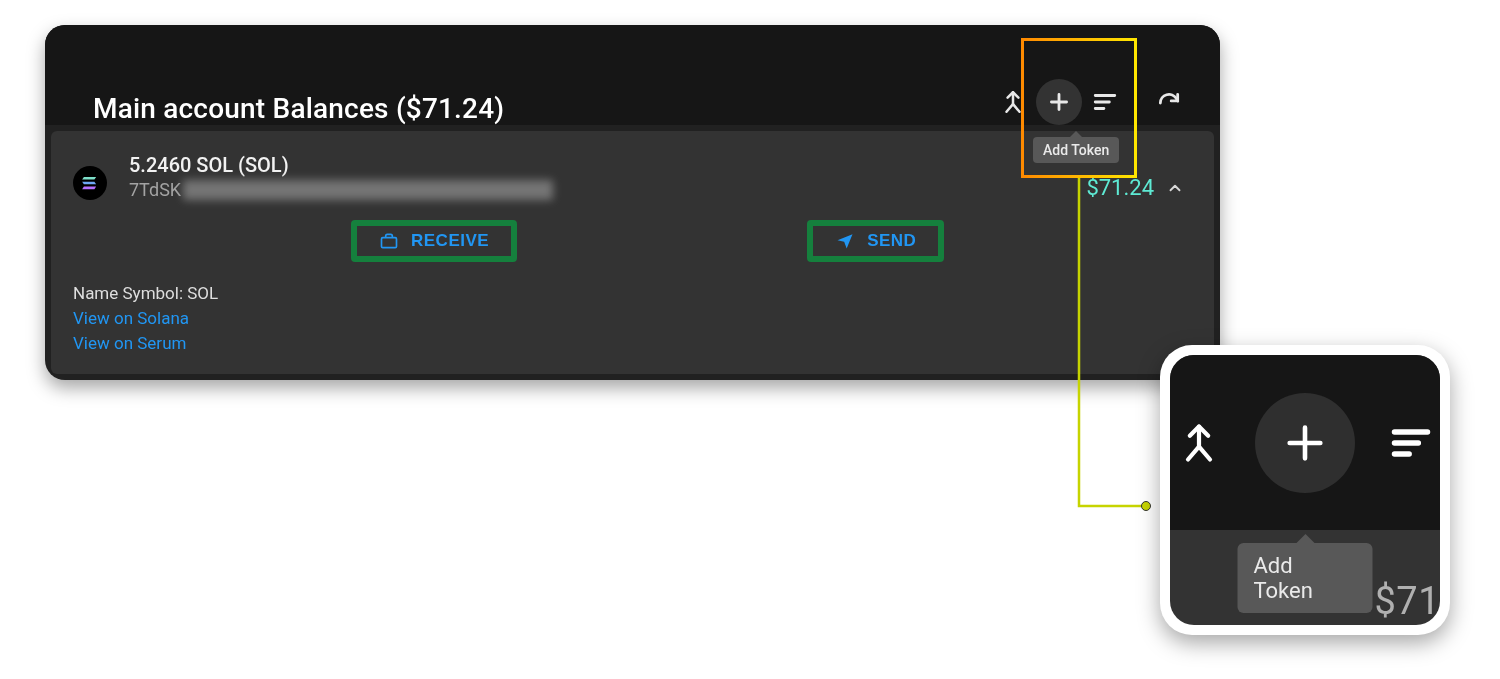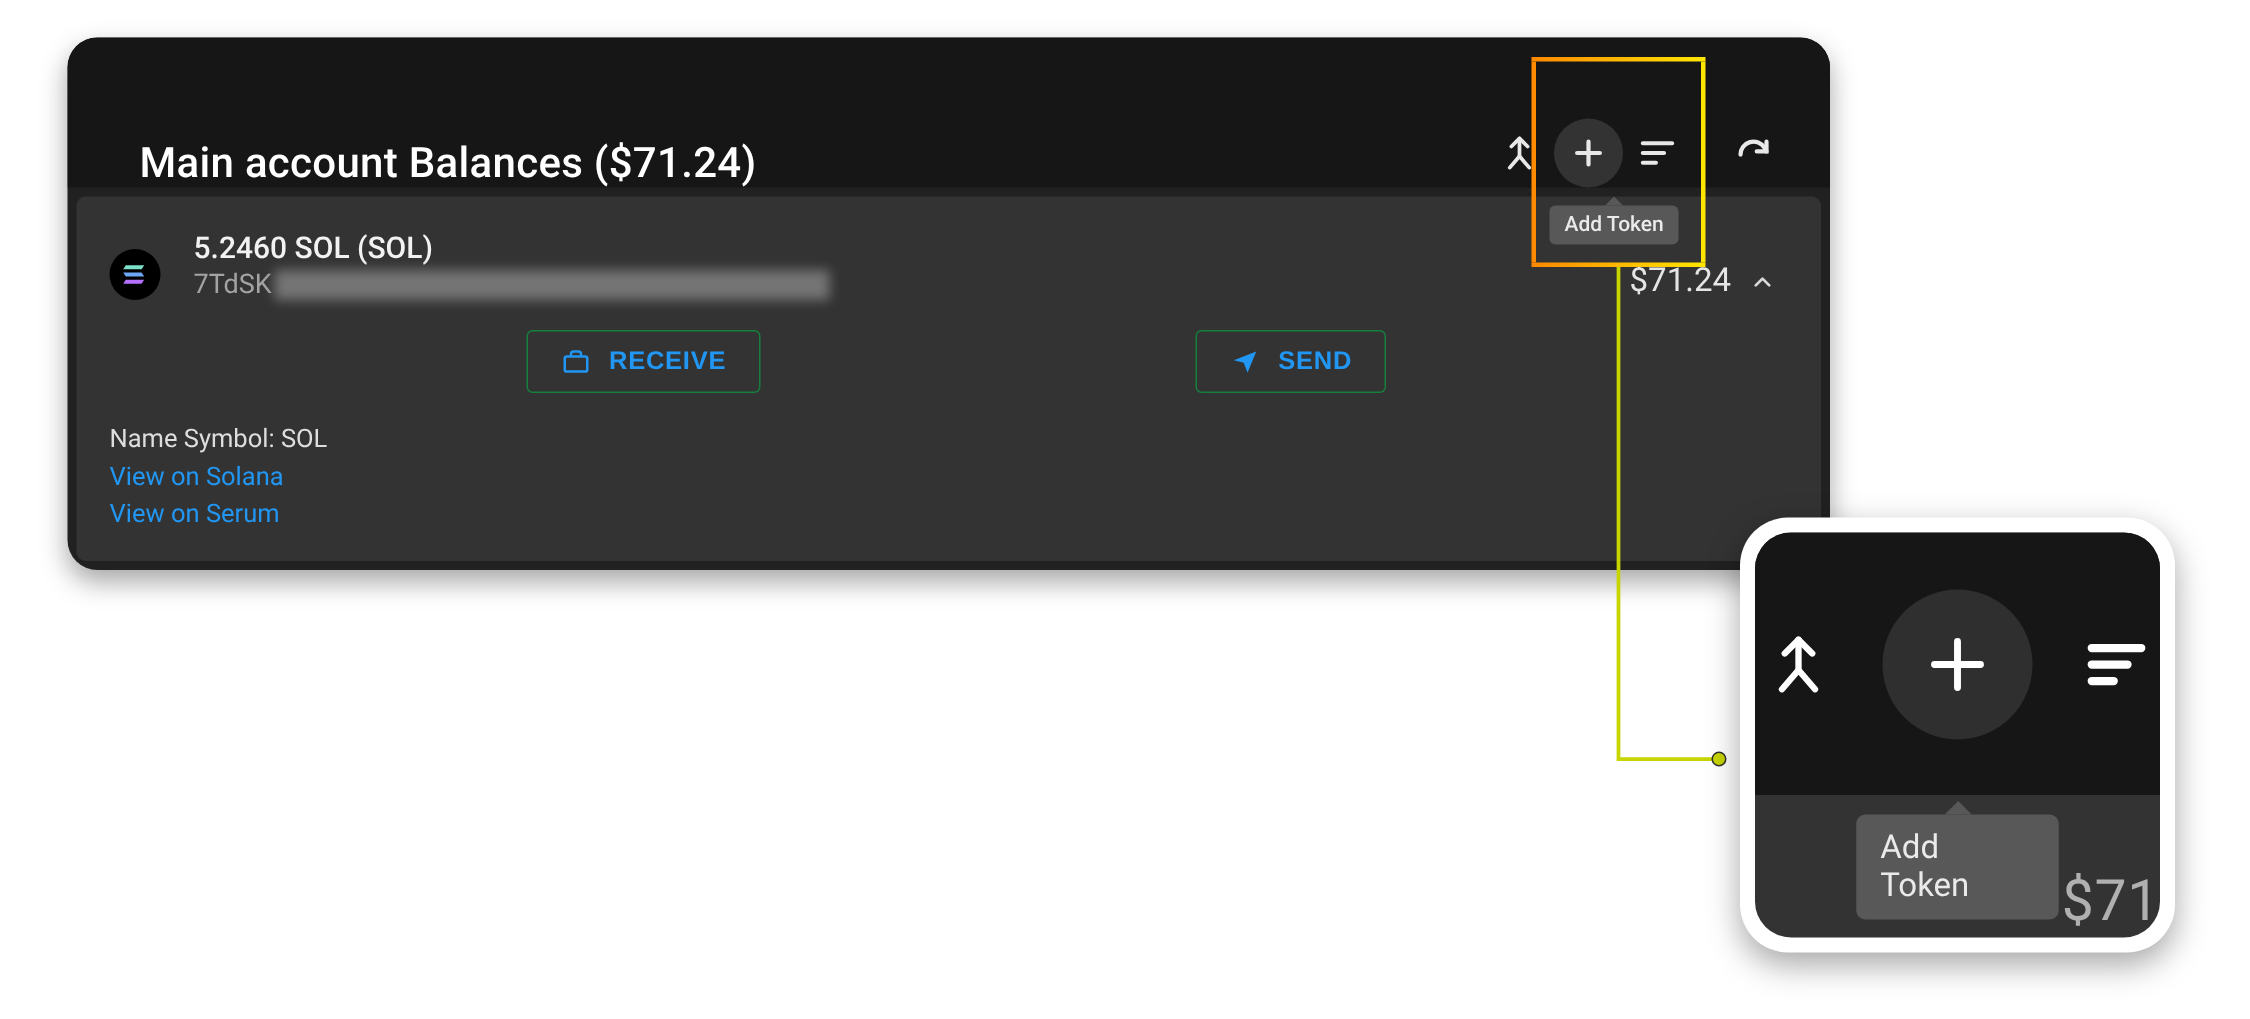--- a/index.html
+++ b/index.html
@@ -84,32 +84,32 @@
   }
   .blur-bar {
     width: 370px; height: 20px;
     background: #808080;
     border-radius: 2px;
     filter: blur(4px);
     opacity: .85;
   }
   .row-right {
     display: flex; align-items: center; gap: 12px;
-    color: #e5e5e5; font-size: 22px;
+    color: #5eead4; font-size: 22px;
     margin-top: 24px;
   }
   .chev-up { width: 18px; height: 18px; }
 
   .actions {
     display: flex; gap: 290px;
     padding-left: 300px;
     margin-top: 6px;
   }
   .action-btn {
-    border: 1px solid #15803d;
+    border: 6px solid #15803d;
     color: #2196f3;
     background: transparent;
     height: 42px;
     padding: 0 22px;
     border-radius: 4px;
     display: inline-flex; align-items: center; gap: 12px;
     font-size: 17px; font-weight: 600; letter-spacing: .5px;
     cursor: pointer;
   }
   .action-btn svg { width: 20px; height: 20px; }

